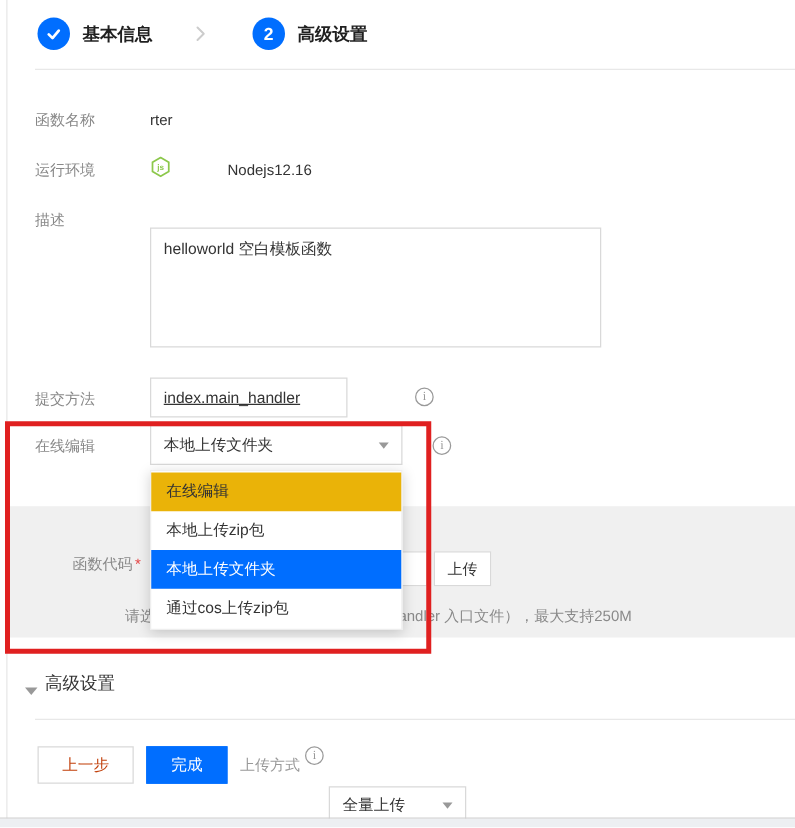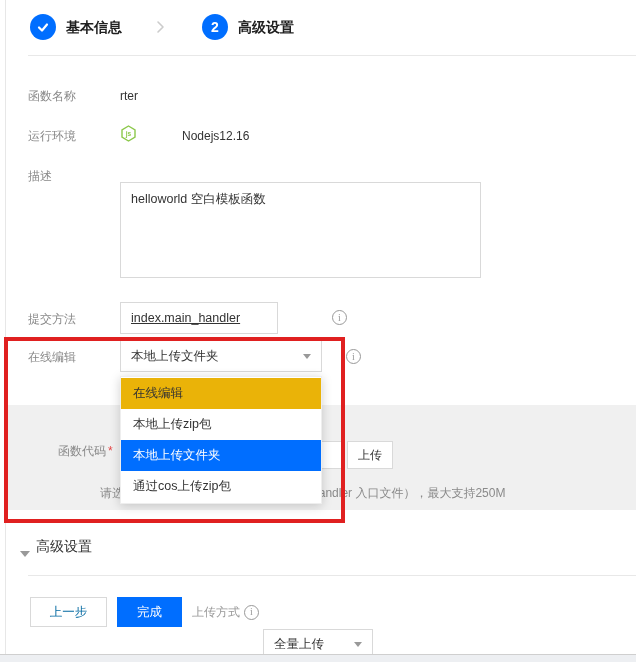--- a/index.html
+++ b/index.html
@@ -52,23 +52,23 @@
 
   
   .tri-down { width:0; height:0; border-left:5px solid transparent; border-right:5px solid transparent;
               border-top:6px solid #999; display:inline-block; }
   .advanced-label { font-size:14px; color:#333; }
 
   .footer-divider { left:28px; top:575px; right:0; height:1px; background:#e8e8e8; }
 
   
   .btn { height:30px; display:flex; align-items:center; justify-content:center; font-size:12.5px; cursor:pointer; }
-  .btn-default { background:#fff; border:1px solid #d9d9d9; color:#0369a1; }
+  .btn-default { background:#fff; border:1px solid #d9d9d9; color:#c2410c; }
   .btn-primary { background:#006eff; border:1px solid #006eff; color:#fff; }
-  .upload-mode-label { font-size:12px; color:#999; line-height:30px; display:flex; align-items:center; gap:4px; }
+  .upload-mode-label { font-size:12px; color:#999; line-height:30px; display:flex; gap:4px; }
 
   
   .panel-bottom-edge { left:0; top:654px; width:636px; height:1px; background:#cfcfcf; }
   .bottom-strip { left:0; top:655px; width:636px; height:7px; background:#edeff2; }
 
   
   .annotation-rect { left:4px; top:337px; width:341px; height:186px; border:4px solid #e02020; z-index:50; pointer-events:none; }
 </style>
 </head>
 <body>

